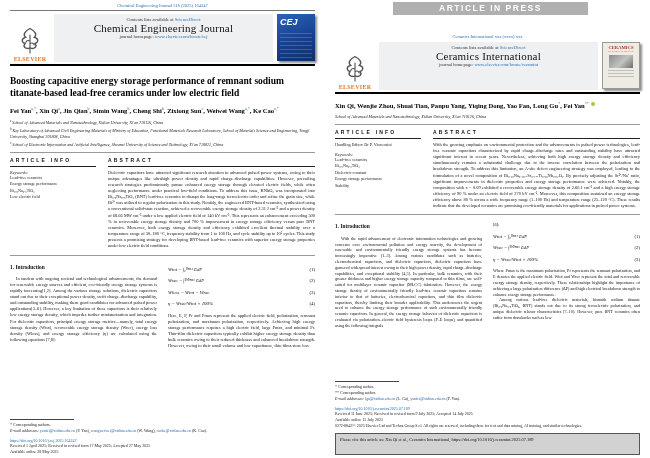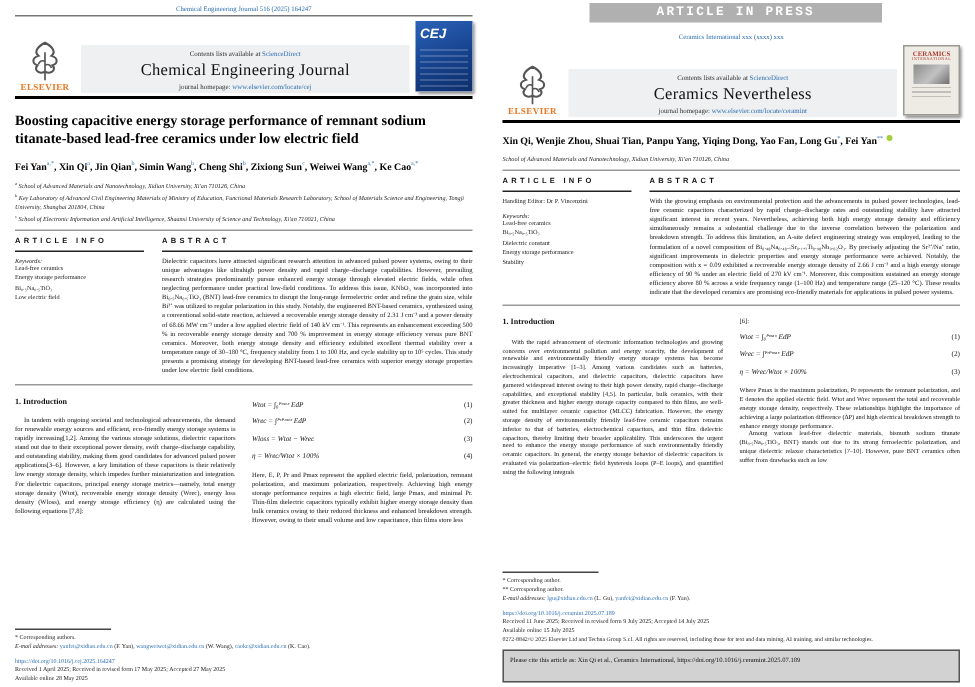--- a/index.html
+++ b/index.html
@@ -1,30 +1,30 @@
 <!DOCTYPE html>
 <html><head>
 <meta charset="utf-8">
 <style>
   html,body{margin:0;padding:0;background:#fff;}
   #canvas{width:650px;height:458px;display:flex;background:#fff;overflow:hidden;position:relative;}
   .page{width:325px;height:458px;box-sizing:border-box;padding:0 10px;position:relative;overflow:hidden;
         font-family:"Liberation Serif",serif;color:#1a1a1a;display:flex;flex-direction:column;}
   
-  .pressbanner{margin:2px 52px 4px 58px;background:#b0b0b0;color:#fff;font-family:Liberation Mono, monospace;
+  .pressbanner{margin:2px 52px 16px 58px;background:#b0b0b0;color:#fff;font-family:Liberation Sans, sans-serif;
         font-weight:bold;font-size:8.5px;letter-spacing:1.5px;text-align:center;padding:1px 12px 2px;}
   .cite-top{text-align:center;font-size:4.5px;color:#2b6daf;margin-top:3px;}
   .rule-thin{border-top:1px solid #777;margin-top:2px;}
   .rule-soft{border-top:1px solid #999;}
   
   .jheader{display:flex;margin-top:3px;gap:4px;align-items:stretch;height:48px;}
   .elsevier{width:40px;display:flex;flex-direction:column;align-items:center;justify-content:flex-end;}
   .elsevier svg{display:block;}
   .elsevier-word{font-family:"Liberation Serif",serif;font-weight:bold;font-size:6px;color:#e87722;letter-spacing:.3px;}
-  .gray-box{flex:1;background:#eef0f1;text-align:center;padding:3px 12px 2px;display:flex;flex-direction:column;justify-content:space-between;margin-top:16px;}
+  .gray-box{flex:1;background:#eef0f1;text-align:center;padding:3px 12px 2px;display:flex;flex-direction:column;}
   .contents-line{font-size:4.6px;color:#333;}
   .link{color:#2b6daf;text-decoration:none;cursor:pointer;}
   .jname{font-size:11px;color:#111;letter-spacing:.2px;}
   .homepage{font-size:4.6px;color:#333;}
   .cover{width:38px;height:47px;box-shadow:1.5px 1.5px 2px rgba(0,0,0,.45);position:relative;box-sizing:border-box;}
   .cej-cover{background:linear-gradient(160deg,#2a63b8 0%,#16418c 55%,#0e2f6b 100%);}
   .cej-txt{color:#fff;font-family:"Liberation Sans",sans-serif;font-weight:bold;font-style:italic;font-size:9px;
         position:absolute;top:3px;left:3px;}
   .cej-dots{position:absolute;left:3px;right:3px;top:16px;bottom:3px;
         background:repeating-linear-gradient(0deg,rgba(255,255,255,.18) 0 1px,transparent 1px 4px);}
@@ -187,21 +187,21 @@
             <path d="M10 2 C6 4 4 7 6.5 9 C3 10 3 13 6 14 C4 16.5 6.5 19 10 17.5 C13.5 19 16 16.5 14 14 C17 13 17 10 13.5 9 C16 7 14 4 10 2 Z" fill="none" stroke="#555" stroke-width="1.1"></path>
             <path d="M10 7 L10 22 M10 12 C8 11 7 12 6.5 13.5 M10 14 C12 13 13 14 13.5 15.5" fill="none" stroke="#555" stroke-width="0.9"></path>
           </svg>
         </span>
         <span class="elsevier-word">ELSEVIER</span>
       </div>
       <div class="gray-box">
         <div class="contents-line">
           <span>Contents lists available at </span><span class="link">ScienceDirect</span>
         </div>
-        <div class="jname">Ceramics Nevertheless</div>
+        <div class="jname">Ceramics International</div>
         <div class="homepage">
           <span>journal homepage: </span><span class="link">www.elsevier.com/locate/ceramint</span>
         </div>
       </div>
       <div class="cover ci-cover">
         <div class="ci-title">CERAMICS</div>
         <div class="ci-sub">INTERNATIONAL</div>
         <div class="ci-img"></div>
         <div class="ci-lines"></div>
       </div>

